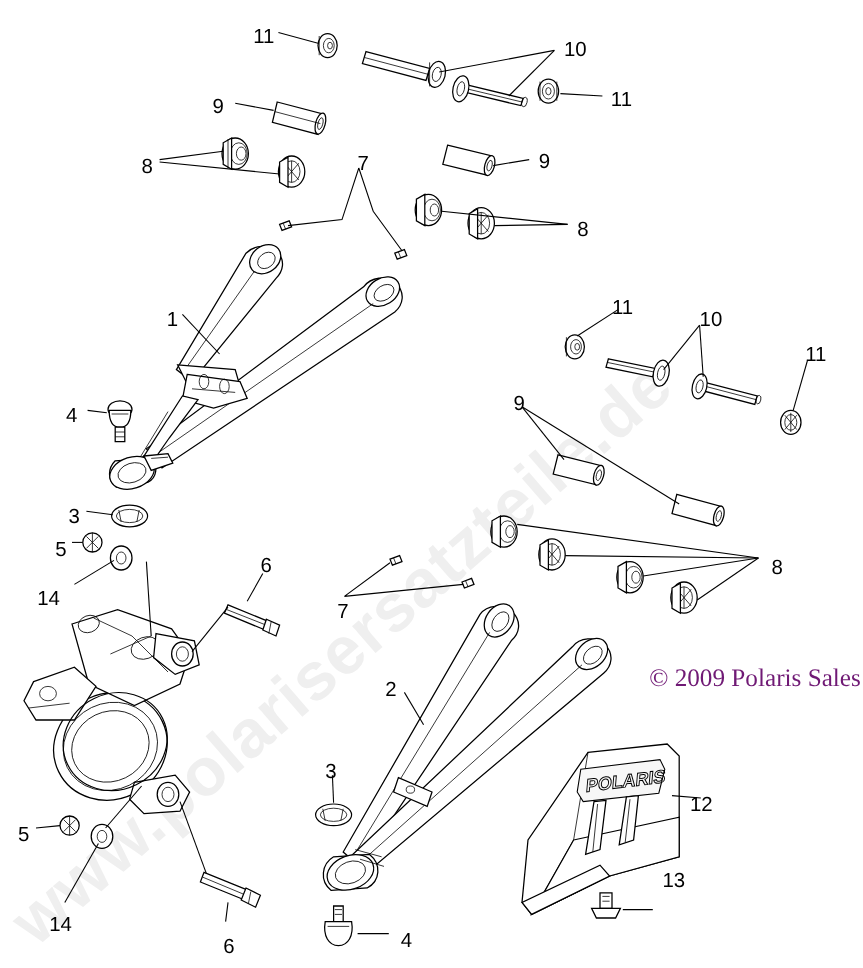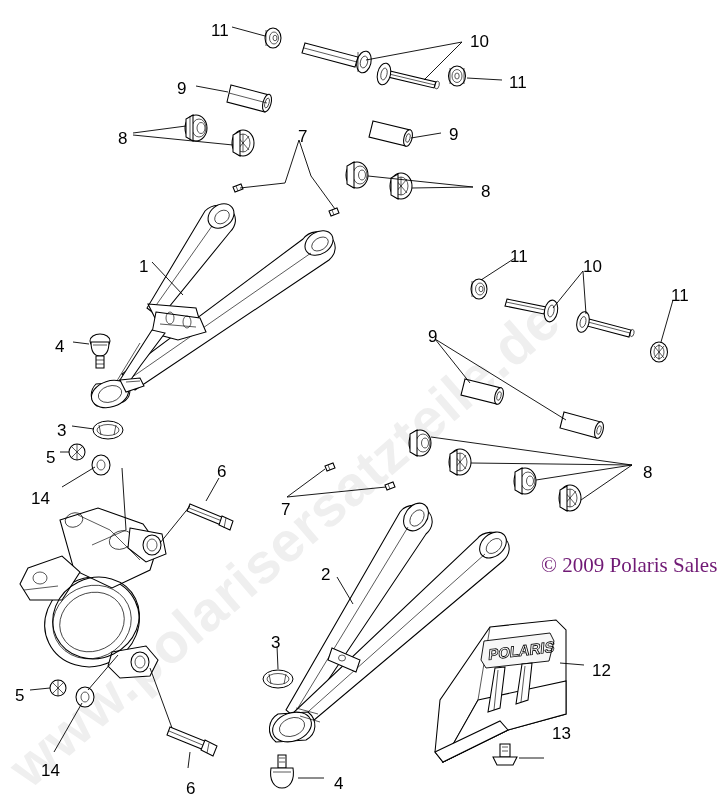--- a/index.html
+++ b/index.html
@@ -397,21 +397,21 @@
     <div class="lbl" style="left:55px;top:338px;">4</div>
     <div class="lbl" style="left:428px;top:328px;">9</div>
     <div class="lbl" style="left:57px;top:422px;">3</div>
     <div class="lbl" style="left:46px;top:449px;">5</div>
     <div class="lbl" style="left:31px;top:490px;">14</div>
     <div class="lbl" style="left:217px;top:463px;">6</div>
     <div class="lbl" style="left:643px;top:464px;">8</div>
     <div class="lbl" style="left:281px;top:501px;">7</div>
     <div class="lbl" style="left:321px;top:566px;">2</div>
     <div class="lbl" style="left:271px;top:634px;">3</div>
-    <div class="lbl" style="left:592px;top:662px;">12</div>
+    <div class="lbl" style="left:575px;top:662px;">12</div>
     <div class="lbl" style="left:15px;top:687px;">5</div>
     <div class="lbl" style="left:41px;top:762px;">14</div>
     <div class="lbl" style="left:186px;top:780px;">6</div>
     <div class="lbl" style="left:334px;top:775px;">4</div>
     <div class="lbl" style="left:552px;top:725px;">13</div>
   </div>
 
   <div class="copy" style="left:541px;top:553px;">© 2009 Polaris Sales Inc.</div>
 
 </div>

